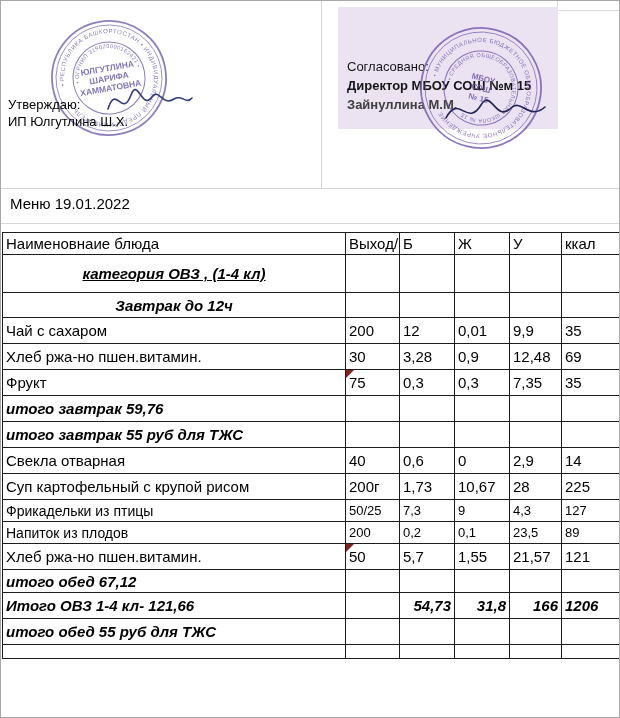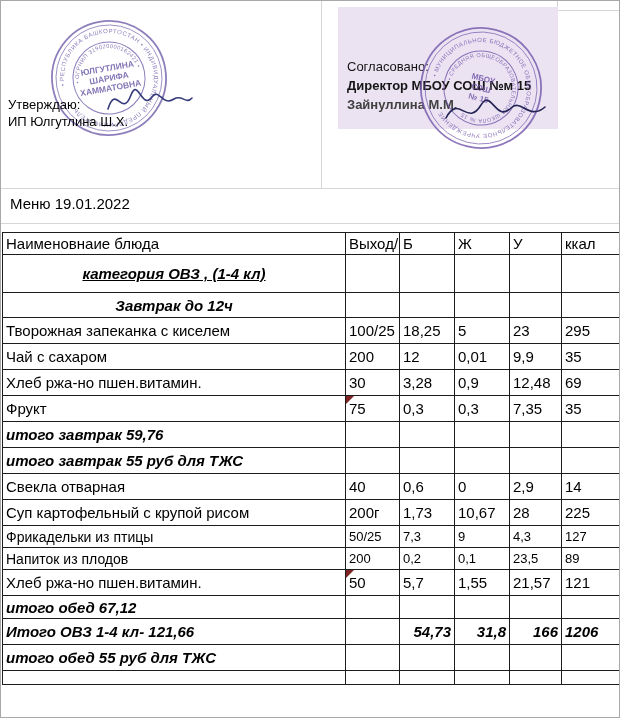--- a/index.html
+++ b/index.html
@@ -127,28 +127,20 @@
         </tr>
         <tr class="section" style="height: 25px;">
           <td class="name"><span>Завтрак до 12ч</span></td>
           <td class="val c0"></td>
           <td class="val c1"></td>
           <td class="val c2"></td>
           <td class="val c3"></td>
           <td class="val c4"></td>
         </tr>
         <tr class="dish" style="height: 26px;">
-          <td class="name"><span>Творожная запеканка с киселем</span></td>
-          <td class="val c0">100/25</td>
-          <td class="val c1">18,25</td>
-          <td class="val c2">5</td>
-          <td class="val c3">23</td>
-          <td class="val c4">295</td>
-        </tr>
-        <tr class="dish" style="height: 26px;">
           <td class="name"><span>Чай с сахаром</span></td>
           <td class="val c0">200</td>
           <td class="val c1">12</td>
           <td class="val c2">0,01</td>
           <td class="val c3">9,9</td>
           <td class="val c4">35</td>
         </tr>
         <tr class="dish" style="height: 26px;">
           <td class="name"><span>Хлеб ржа-но пшен.витамин.</span></td>
           <td class="val c0">30</td>

